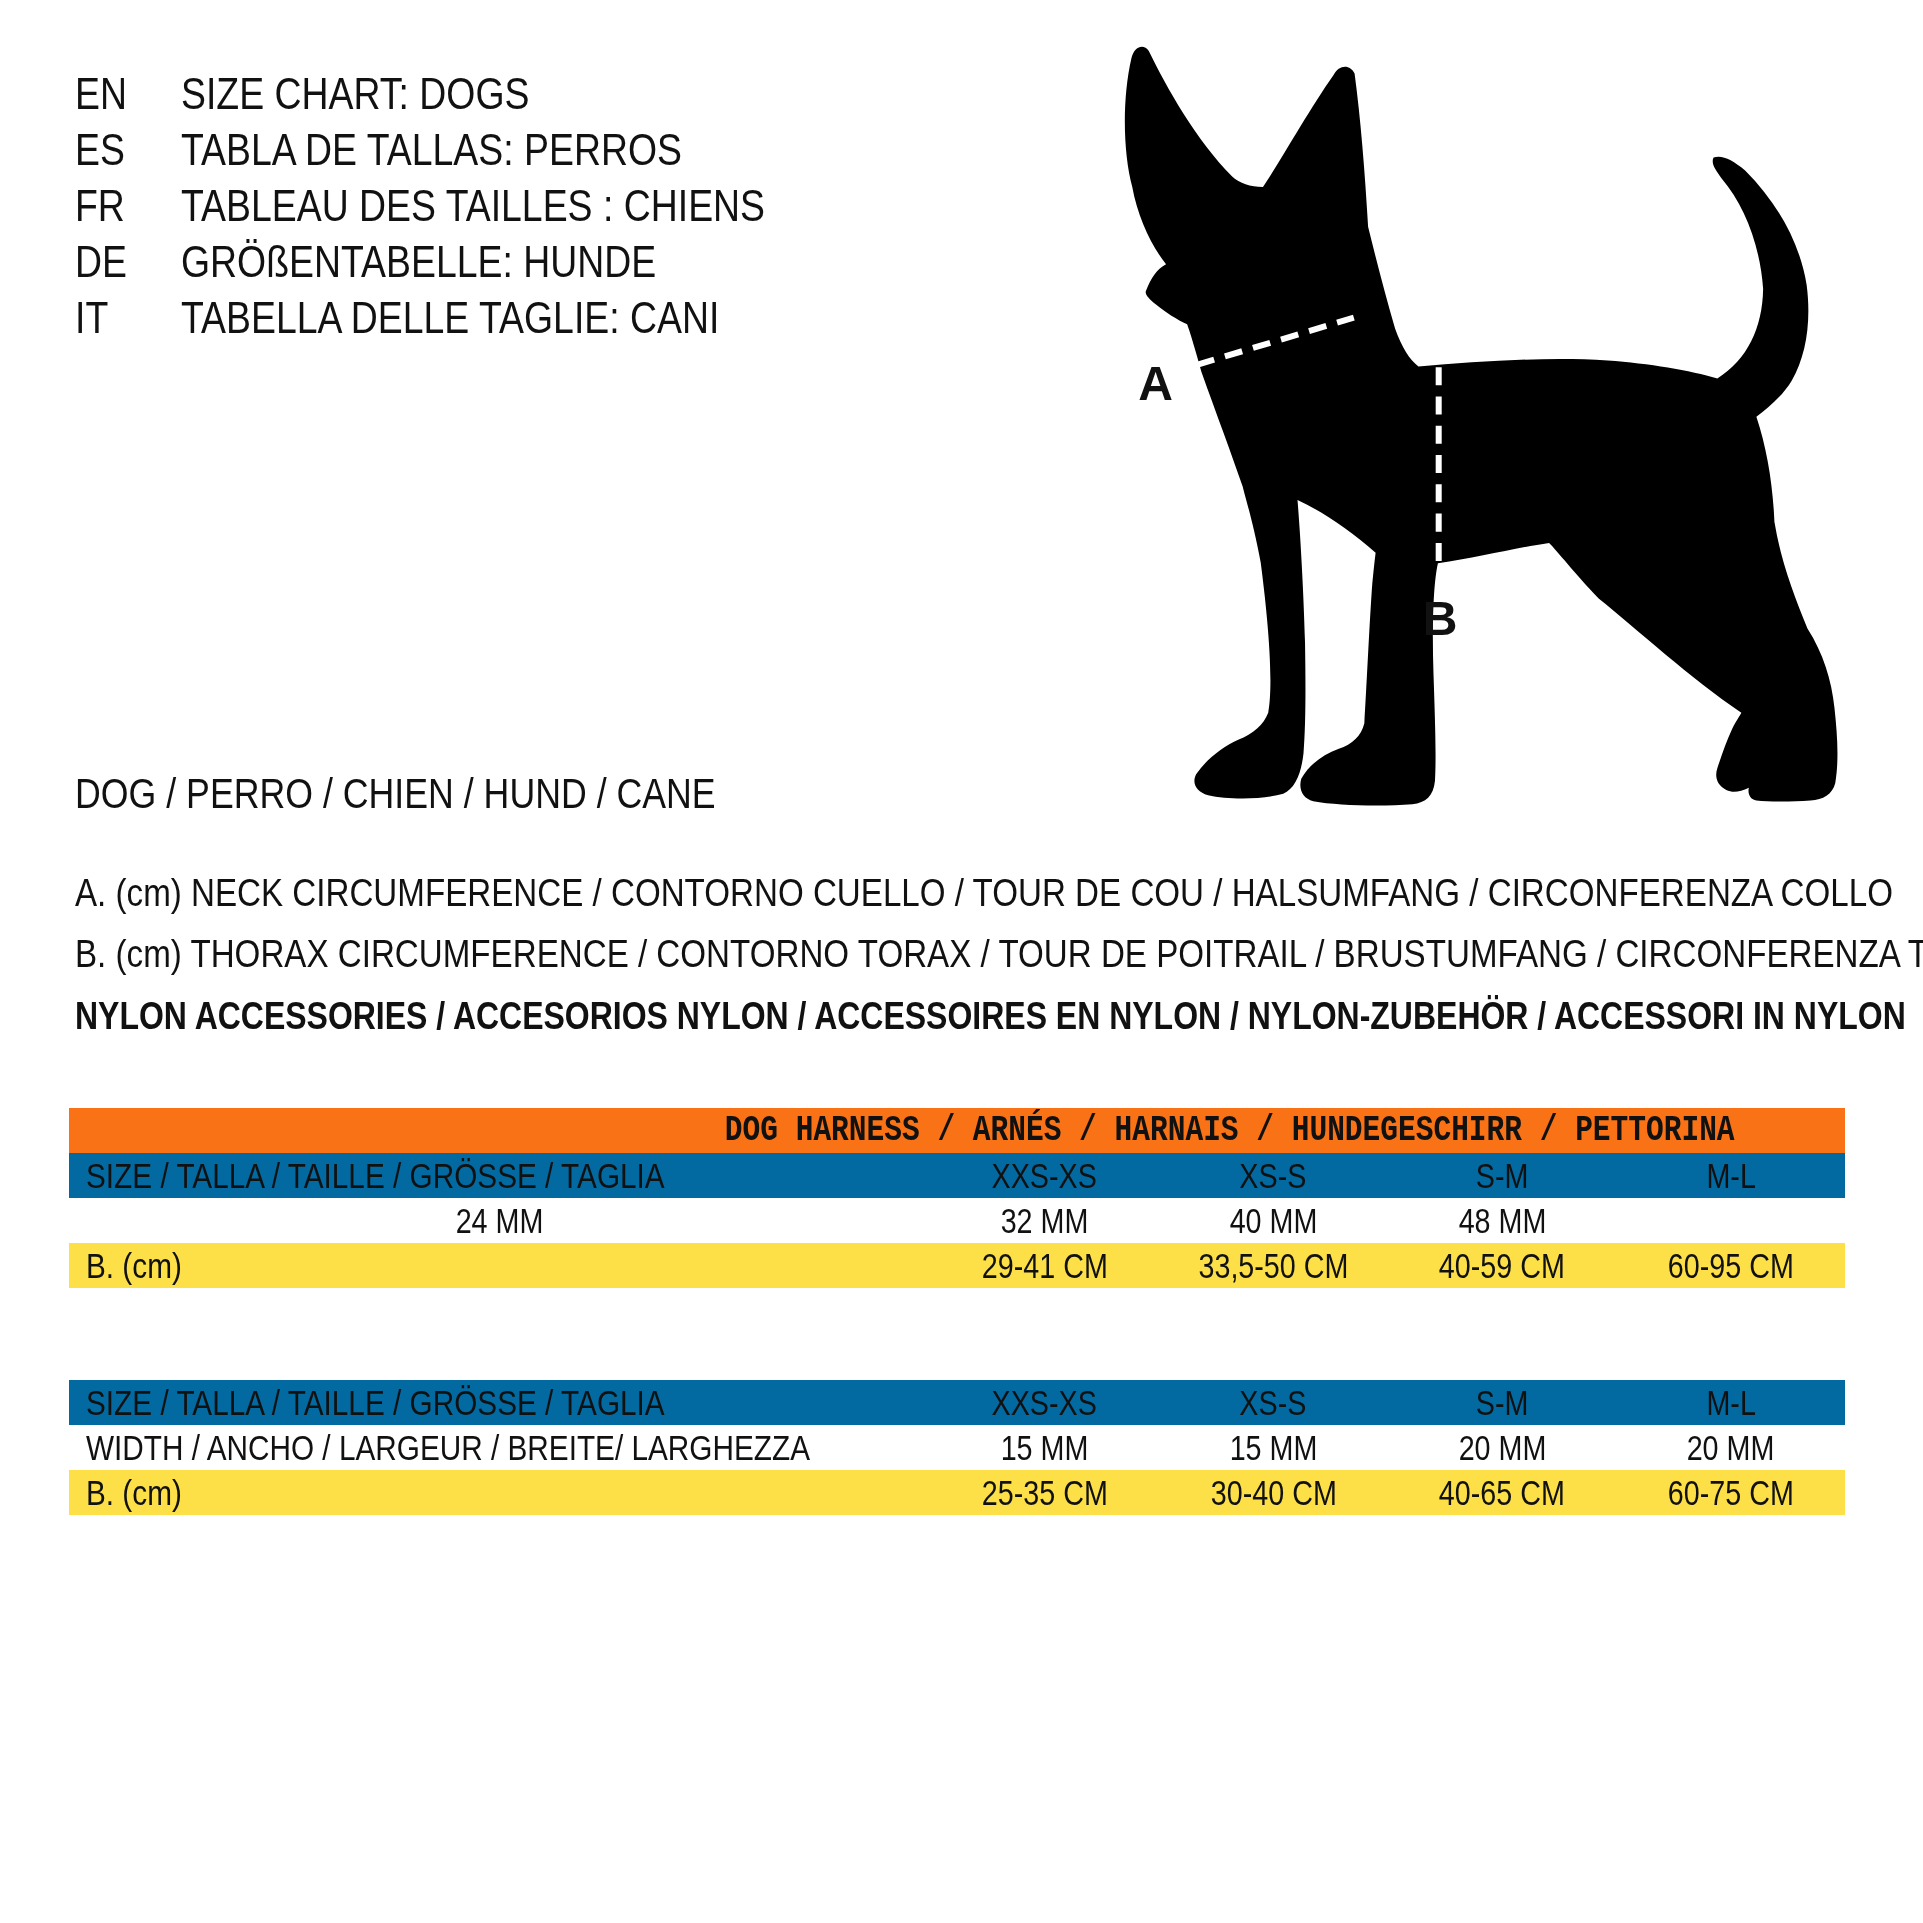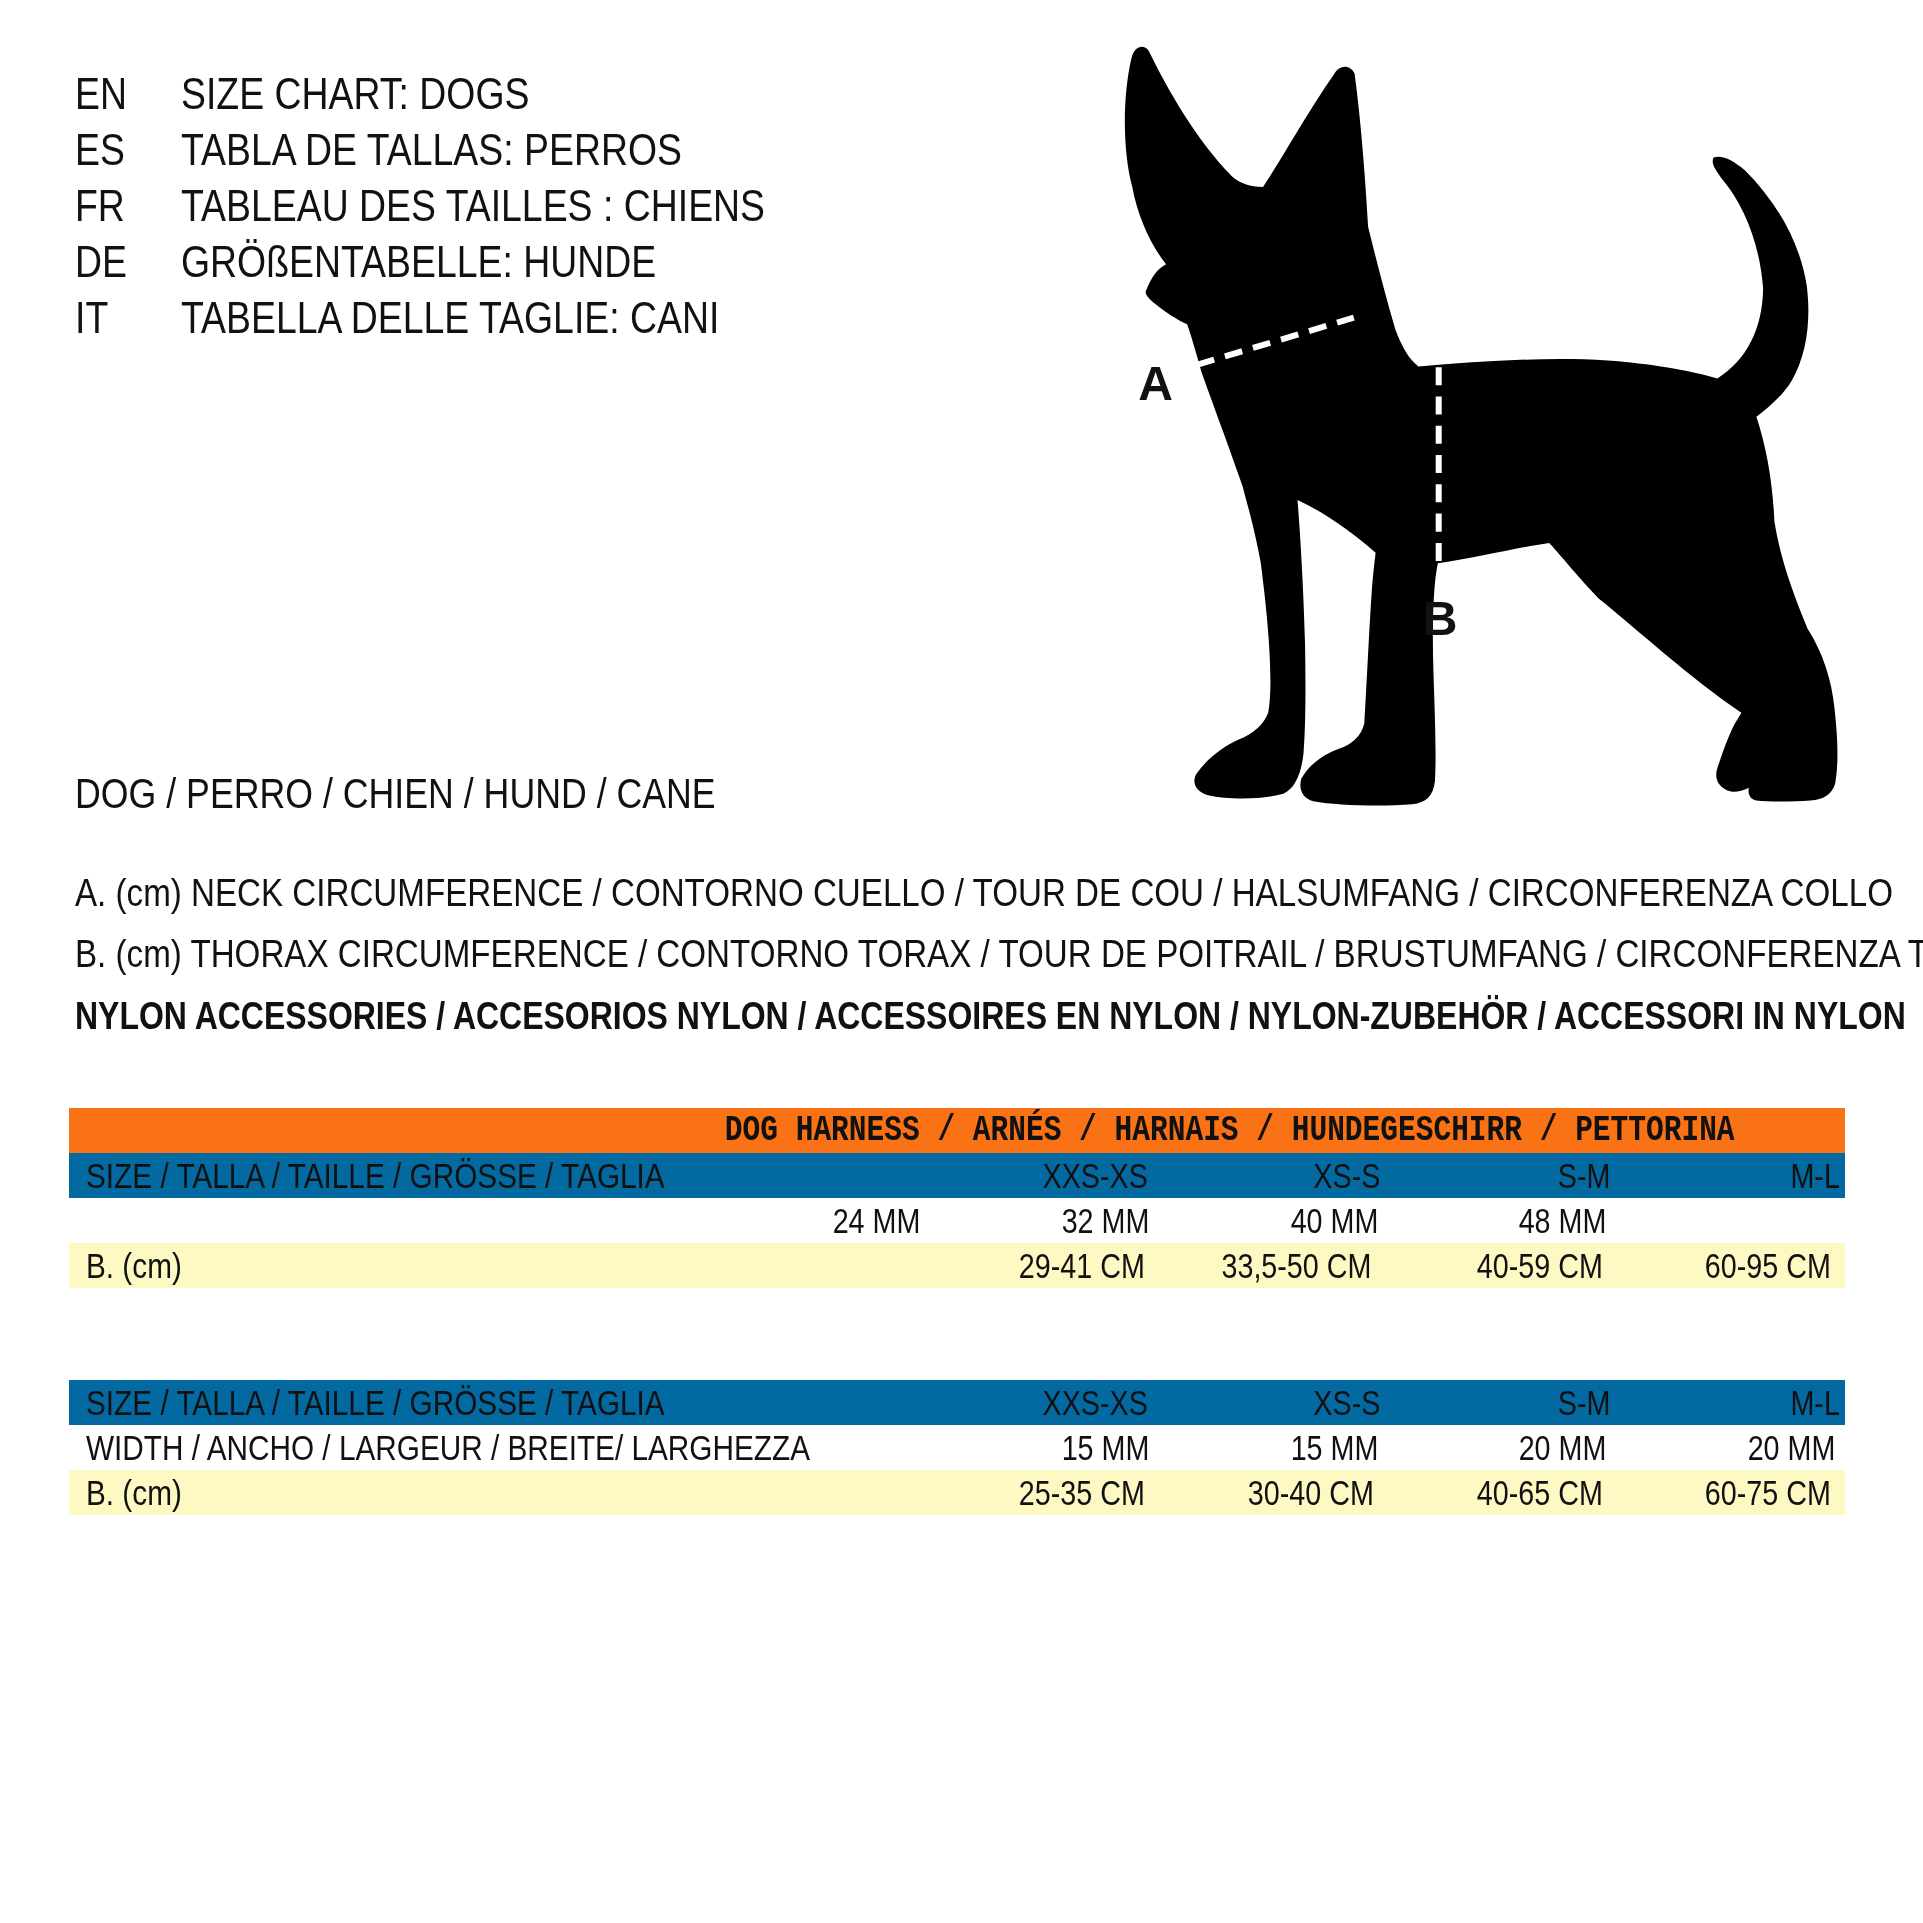--- a/index.html
+++ b/index.html
@@ -31,24 +31,24 @@
 
   
   .size-table{position:absolute;left:69px;width:1776px;}
   .table-harness{top:1108px;}
   .table-petral{top:1380px;}
   .t-head{height:45px;line-height:45px;background:#f97316;text-align:right;
           font-size:36px;font-weight:700;font-family:Liberation Mono, monospace;}
   .t-row{display:grid;grid-template-columns:48.5% 12.875% 12.875% 12.875% 12.875%;
          height:45px;line-height:45px;font-size:35px;}
   .t-row .cell-label{text-align:left;padding-left:16.5px;overflow:visible;}
-  .t-row .cell-val{text-align:right;}
+  .t-row .cell-val{text-align:center;}
   .row-gray{background:#0369a1;}
   .row-white{background:#ffffff;}
-  .row-light{background:#fef9c3;}
+  .row-light{background:#fde047;}
 </style>
 </head>
 <body>
 
 <div class="page">
 
   <section class="lang-block">
     <div class="lang-row">
       <span class="lang-code"><span class="cx">EN</span></span>
       <span class="lang-title"><span class="cx">SIZE CHART: DOGS</span></span>

